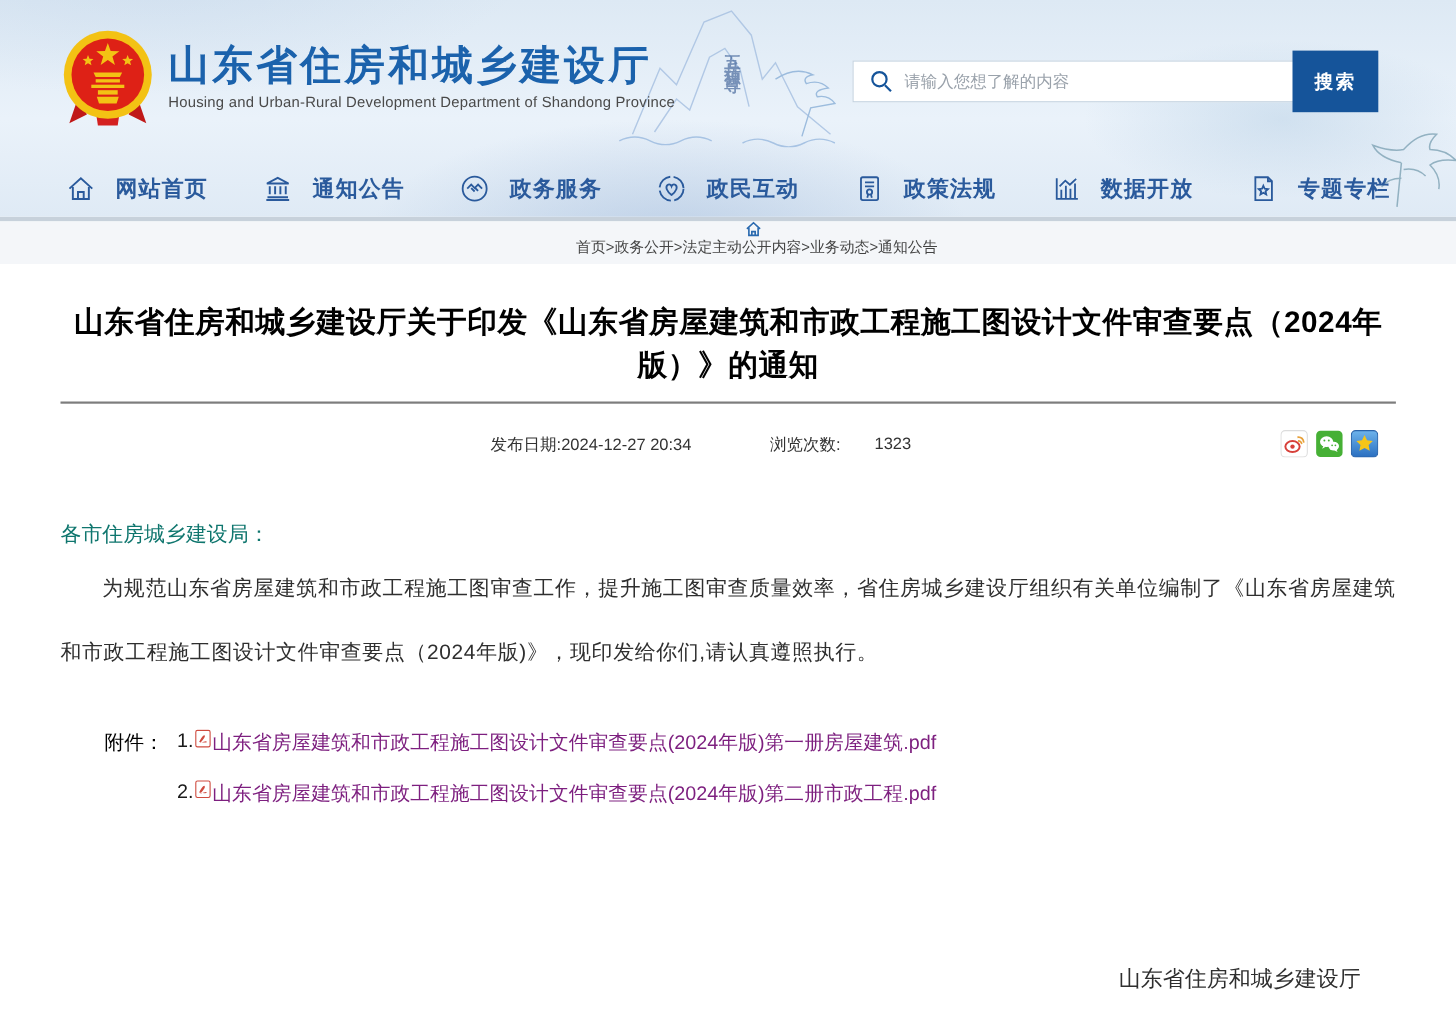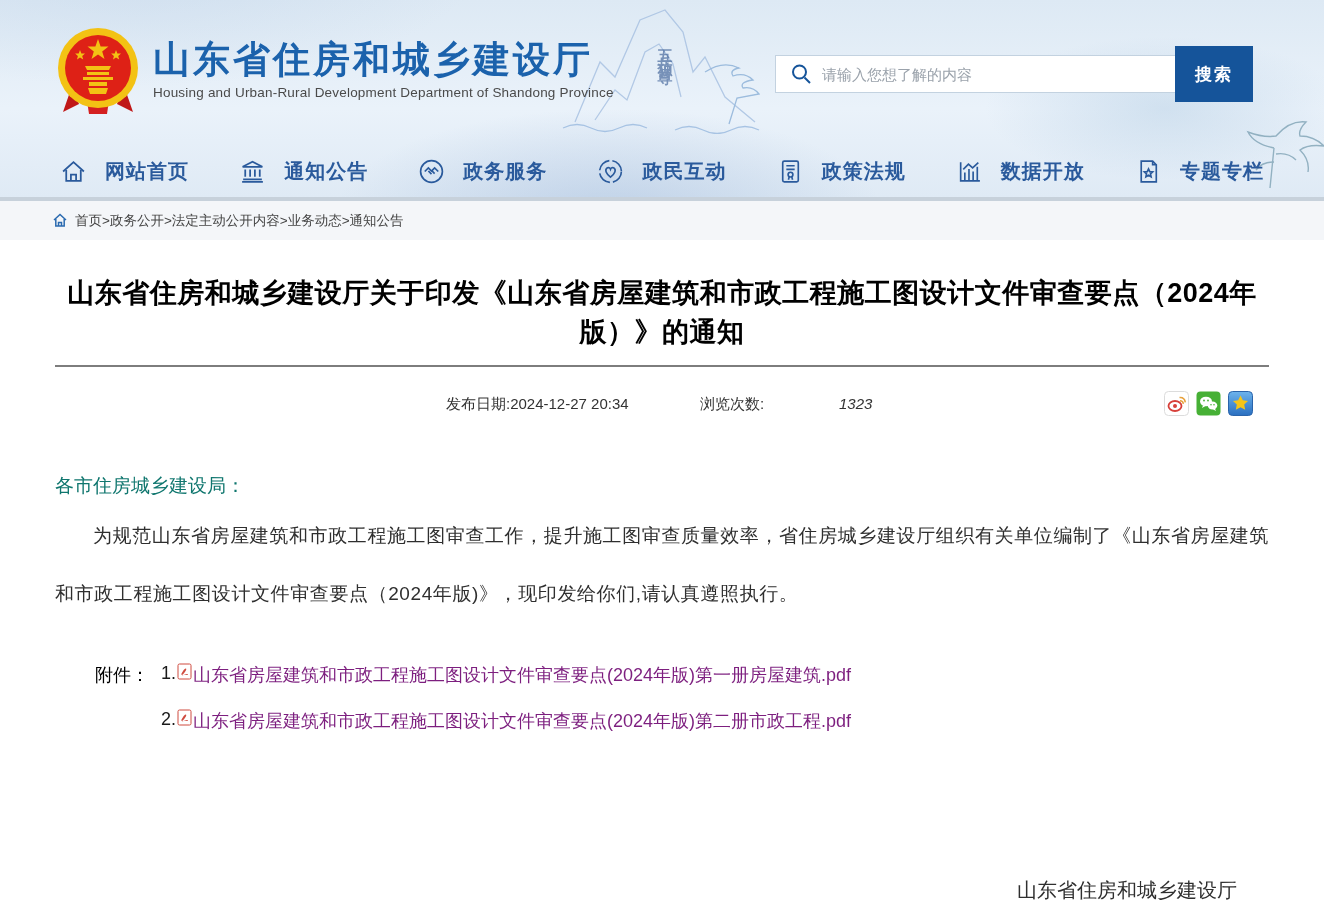--- a/index.html
+++ b/index.html
@@ -48,35 +48,35 @@
 
   .nav { position:absolute; left:0; right:0; bottom:12px; display:flex;
          justify-content:space-between; padding:0 60px; }
   .nav-item { display:flex; align-items:center; gap:18px; cursor:pointer;
               color:#2a5a9c; font-size:20px; font-weight:bold; letter-spacing:1px; }
   .nav-item svg { flex:0 0 auto; }
 
   
   .breadcrumb-bar {
     height:43px; background:#f4f6f9; border-top:4px solid #c7d1db;
-    display:flex; align-items:center; padding-left:52px; font-size:13.5px; color:#444;
+    display:flex; align-items:center; padding-left:52px; font-size:13.5px; color:#444;flex-direction:column;
   }
   .breadcrumb-bar svg { margin-right:7px; }
 
   
   .container { width:1214px; margin:0 auto; }
   .article-title {
     margin-top:34px; text-align:center; font-size:27px; font-weight:bold; color:#000;
     line-height:39px; letter-spacing:.5px;
   }
   .title-hr { height:2px; background:#7d7d7d; margin-top:13px; }
   .meta-row { position:relative; height:26px; margin-top:24px; font-size:15px; color:#333; }
   .meta-date { position:absolute; left:391px; top:4px; }
   .meta-views-label { position:absolute; left:645px; top:4px; }
-  .meta-views-count { position:absolute; left:784px; top:4px;font-style:italic; }
+  .meta-views-count { position:absolute; left:740px; top:4px; }
   .share-box { position:absolute; right:16px; top:0; display:flex; gap:7px; }
   .share-box span { display:inline-block; width:25px; height:25px; cursor:pointer; }
 
   .salutation { margin-top:56px; font-size:19px; color:#0f766e; }
   .body-para {
     margin-top:8px; font-size:19px; color:#2f2f2f; line-height:58px;
     text-indent:2em; text-align:justify; letter-spacing:.6px;
   }
 
   .attachments { margin-top:40px; padding-left:40px; font-size:18px; }

